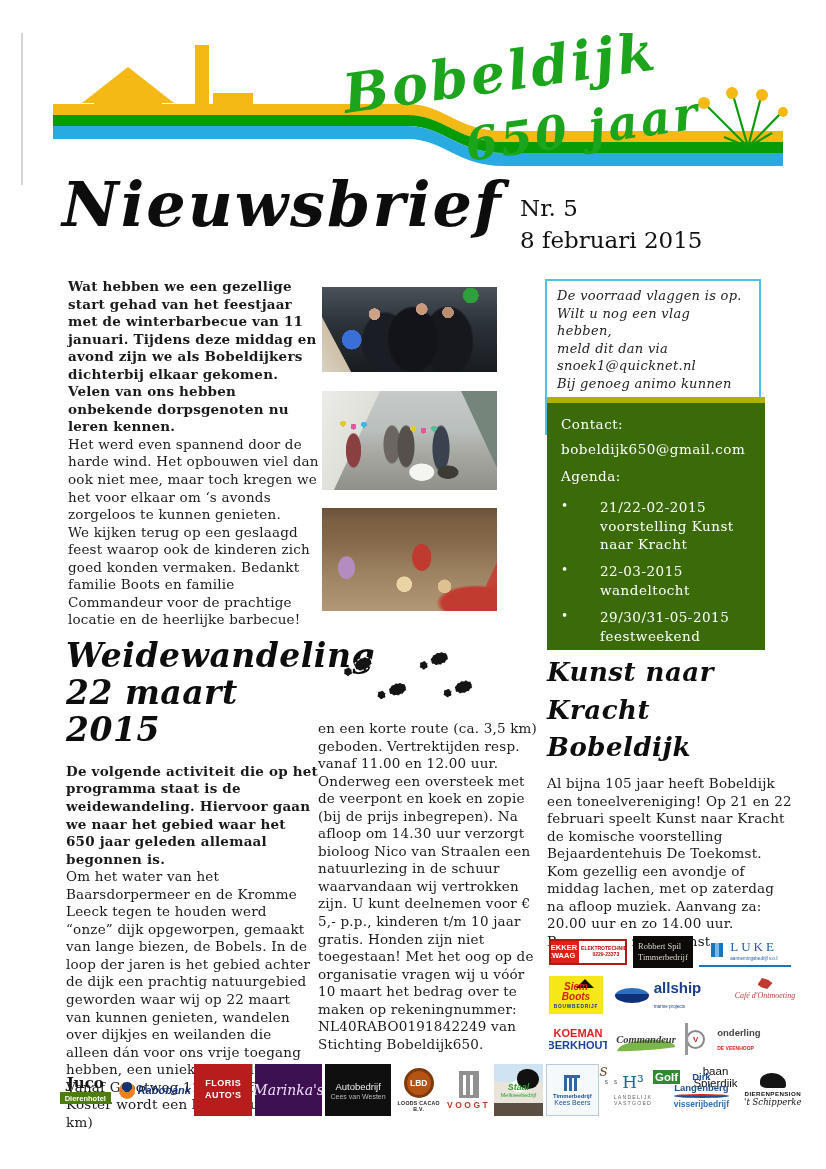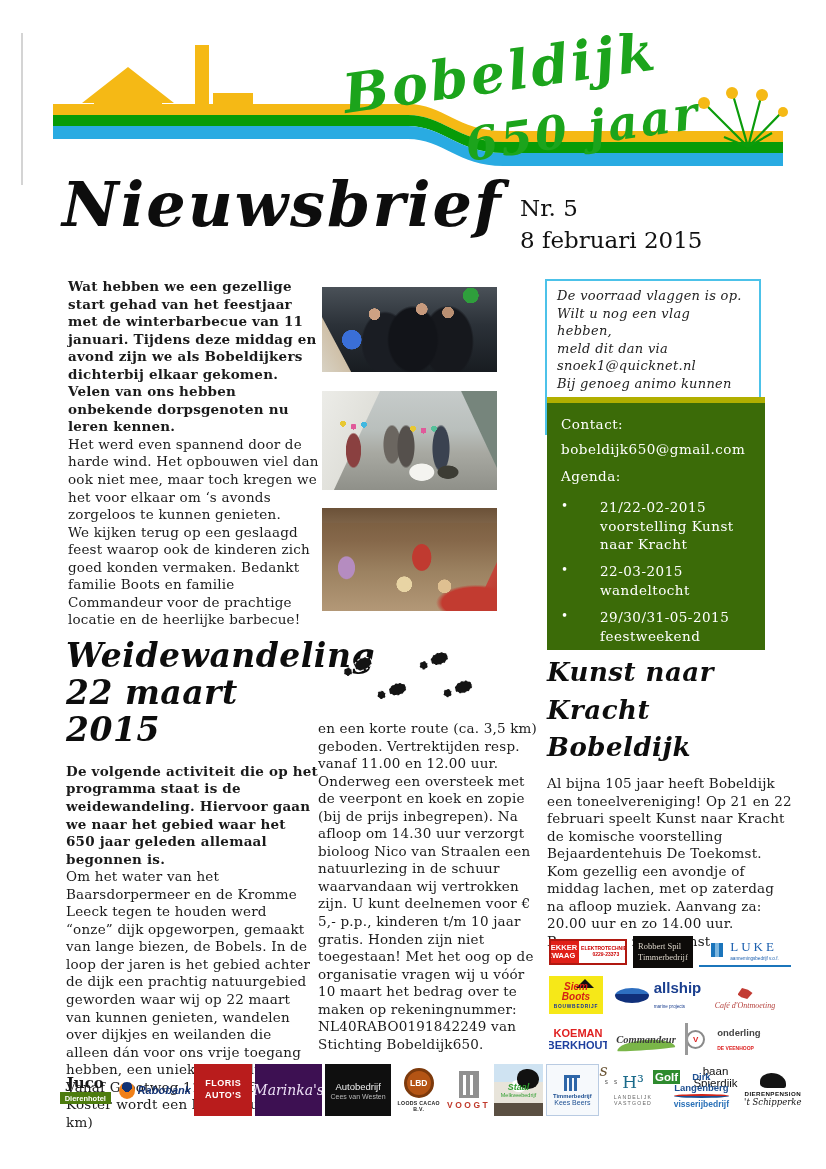--- a/index.html
+++ b/index.html
@@ -102,21 +102,21 @@
   .lg-boots::before{content:"";position:absolute;top:3px;right:9px;width:0;height:0;
            border-left:9px solid transparent;border-right:9px solid transparent;border-bottom:9px solid #111;}
   .lg-boots .l1{color:#d42016;font-weight:800;font-style:italic;font-size:10px;line-height:1;z-index:1;}
   .lg-boots .l2{color:#16309a;font-weight:700;font-size:4.8px;letter-spacing:0.8px;margin-top:2px;}
   .lg-allship{display:grid;grid-template-columns:36px auto;column-gap:3px;align-items:center;justify-items:start;
            width:98px;height:36px;}
   .lg-allship::before{content:"";grid-row:1/3;width:34px;height:15px;border-radius:50%;
            background:linear-gradient(180deg,#2e6fc0 0 40%,#10307a 40% 100%);}
   .lg-allship .l1{color:#1b3f8f;font-weight:800;font-size:15px;line-height:0.9;}
   .lg-allship .l2{color:#1b3f8f;font-size:4.6px;}
-  .lg-cafe{width:64px;height:34px;justify-content:flex-end;padding-bottom:2px;}
+  .lg-cafe{width:64px;height:34px;justify-content:flex-start;padding-bottom:2px;margin-left:20px;}
   .lg-cafe::before{content:"";width:15px;height:11px;background:#c23b33;margin-bottom:2px;
            clip-path:polygon(0 60%,30% 0,70% 15%,100% 45%,65% 100%,25% 85%);}
   .lg-cafe .l1{color:#b5413c;font-family:"Liberation Serif",serif;font-style:italic;font-size:8px;}
   .lg-koeman{width:58px;height:34px;}
   .lg-koeman .l1{color:#e02020;font-weight:800;font-size:11px;line-height:1.1;}
   .lg-koeman .l2{color:#1d3f9e;font-weight:800;font-size:11px;line-height:1.1;}
   .lg-commandeur{width:66px;height:32px;position:relative;}
   .lg-commandeur .l1{font-family:"Liberation Serif",serif;font-style:italic;font-weight:700;font-size:10.5px;color:#3a3a3a;z-index:1;}
   .lg-commandeur::after{content:"";position:absolute;bottom:5px;left:4px;width:58px;height:10px;background:#7ab648;
            border-radius:50% 50% 50% 50%/90% 90% 10% 10%;transform:rotate(-4deg);}

